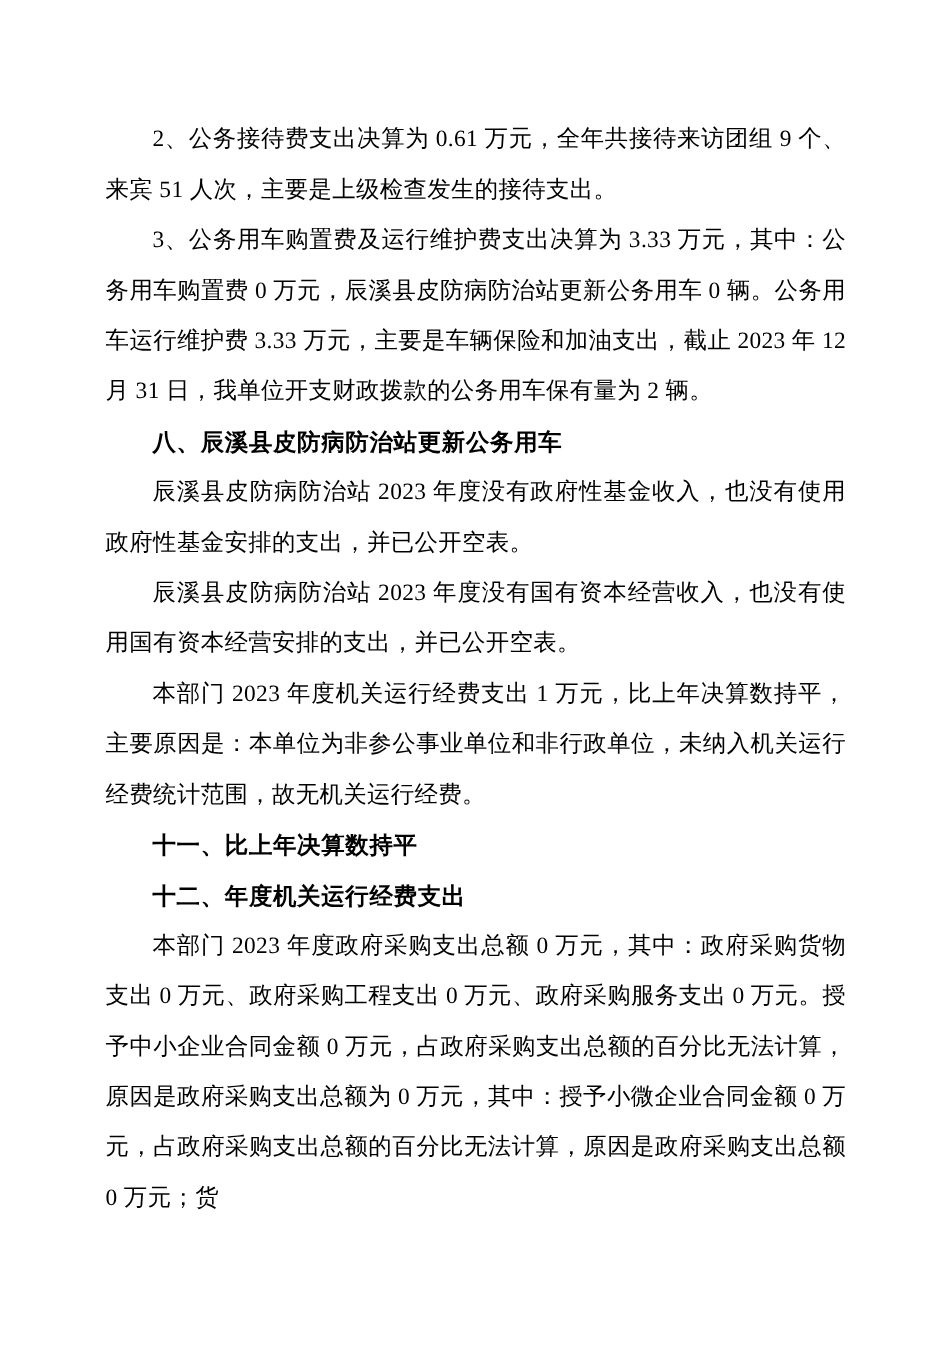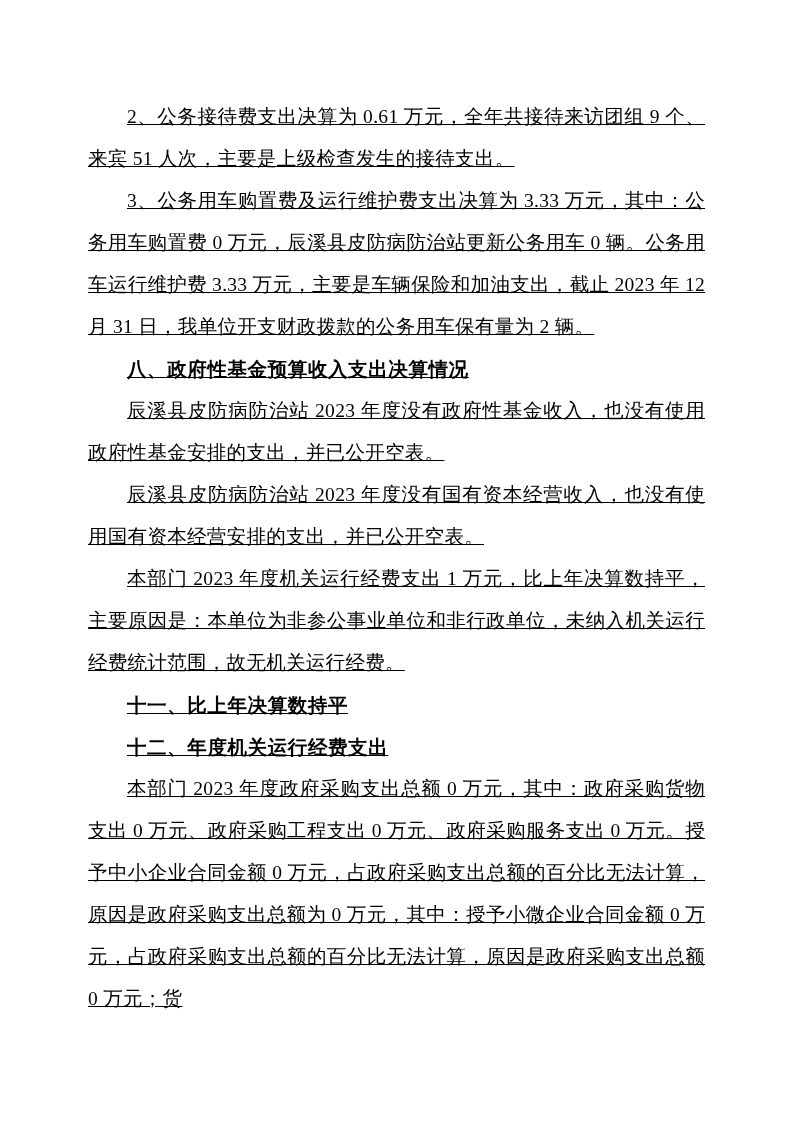--- a/index.html
+++ b/index.html
@@ -13,21 +13,20 @@
     font-family: "Liberation Serif", "DejaVu Serif", serif;
     color: #000000;
   }
   .page {
     position: relative;
     width: 793px;
     height: 1122px;
     box-sizing: border-box;
     padding: 96px 88px 70px 88px;
     background: #ffffff;
-    text-decoration: underline;
   }
   .doc-body {
     font-size: 19.5px;
     line-height: 42px;
   }
   .para {
     margin: 0;
     text-indent: 2em;
     text-align: justify;
     text-justify: inter-ideograph;
@@ -49,21 +48,21 @@
 </head>
 <body>
 
 <div class="page">
   <div class="doc-body">
 
     <p class="para block">2、公务接待费支出决算为 0.61 万元，全年共接待来访团组 9 个、来宾 51 人次，主要是上级检查发生的接待支出。</p>
 
     <p class="para block">3、公务用车购置费及运行维护费支出决算为 3.33 万元，其中：公务用车购置费 0 万元，辰溪县皮防病防治站更新公务用车 0 辆。公务用车运行维护费 3.33 万元，主要是车辆保险和加油支出，截止 2023 年 12 月 31 日，我单位开支财政拨款的公务用车保有量为 2 辆。</p>
 
-    <h2 class="heading block">八、政府性基金预算收入支出决算情况</h2>
+    <h2 class="heading block">八、辰溪县皮防病防治站更新公务用车</h2>
 
     <p class="para block">辰溪县皮防病防治站 2023 年度没有政府性基金收入，也没有使用政府性基金安排的支出，并已公开空表。</p>
 
 
     <p class="para block">辰溪县皮防病防治站 2023 年度没有国有资本经营收入，也没有使用国有资本经营安排的支出，并已公开空表。</p>
 
 
     <p class="para block">本部门 2023 年度机关运行经费支出 1 万元，比上年决算数持平，主要原因是：本单位为非参公事业单位和非行政单位，未纳入机关运行经费统计范围，故无机关运行经费。</p>
 
     <h2 class="heading block">十一、比上年决算数持平</h2>

